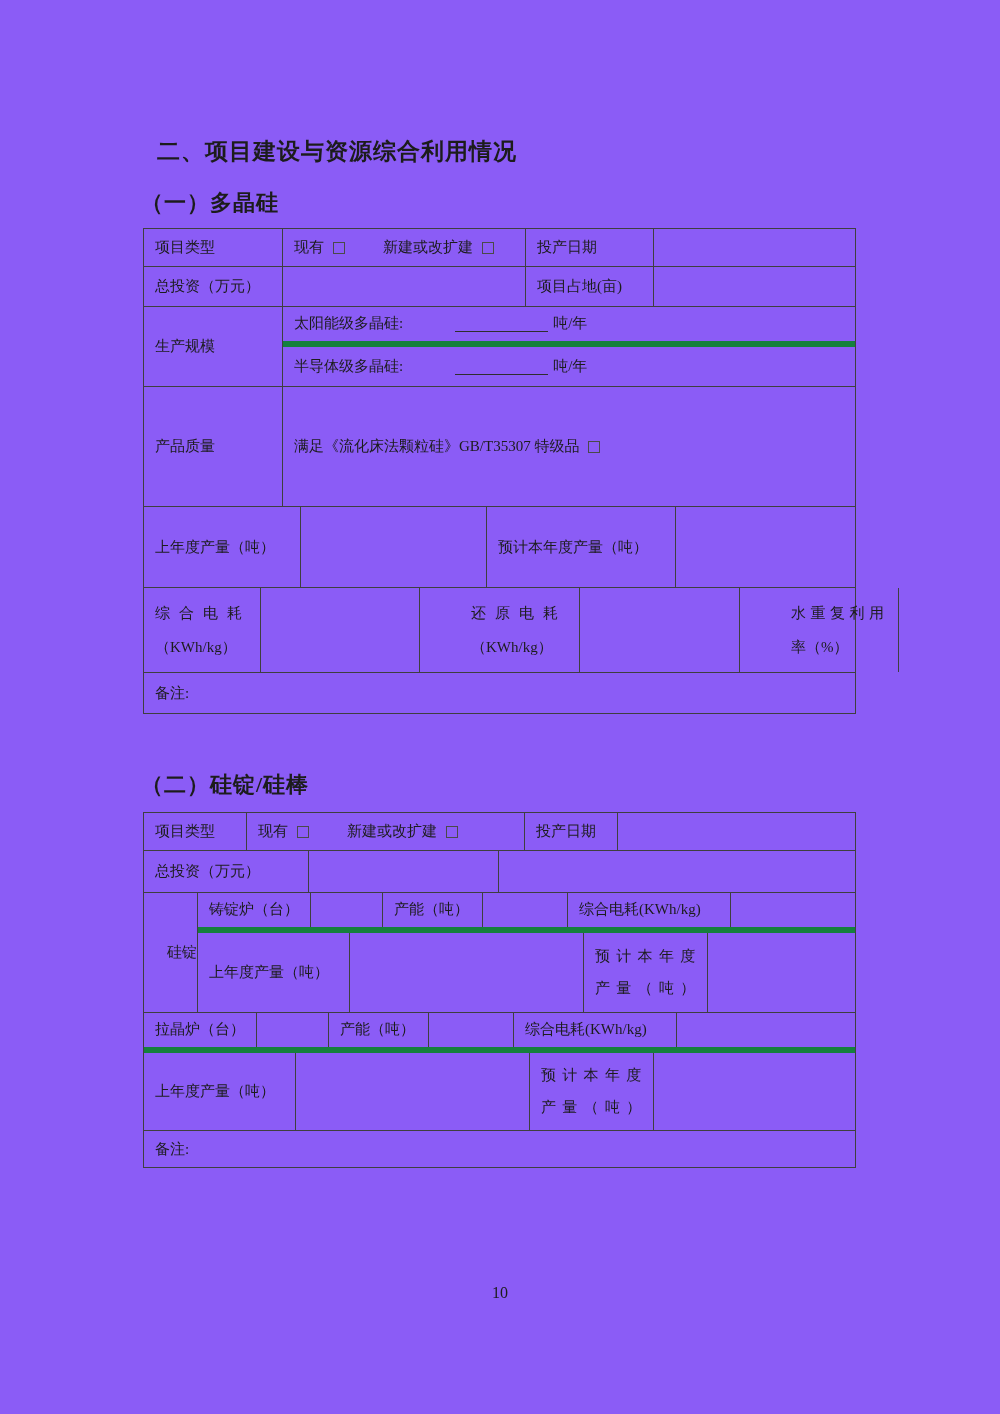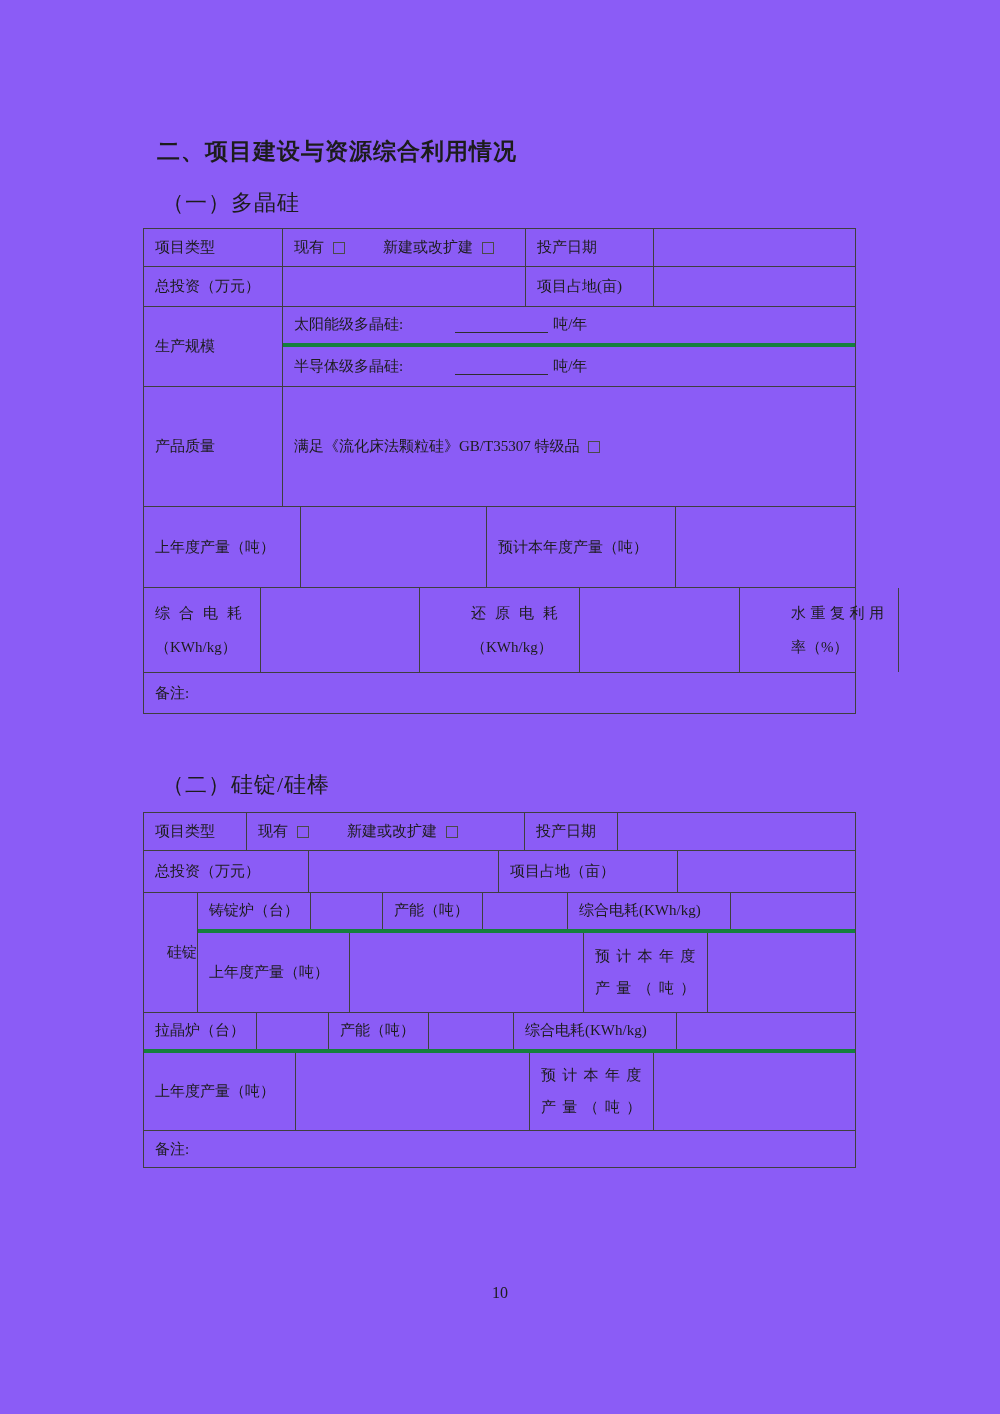--- a/index.html
+++ b/index.html
@@ -6,22 +6,22 @@
   .page {
     position:relative; width:1000px; height:1414px; background:#8b5cf6;
     font-family:"Liberation Serif", serif; color:#1c1c1c; overflow:hidden;
   }
   .doc-heading {
     position:absolute; left:157px; top:136px;
     font-family:"Liberation Sans", sans-serif;
     font-size:23px; font-weight:bold; letter-spacing:1px;
   }
   .sec-title {
-    position:absolute; left:162px;
-    font-size:22px; font-weight:normal; letter-spacing:1px;
+    position:absolute; left:141px;
+    font-size:22px; font-weight:bold; letter-spacing:1px;
   }
   .sec1-title { top:188px; }
   .sec2-title { top:770px; }
 
   .tbl {
     position:absolute; left:143px; width:713px;
     border:1px solid #3f3f3f; box-sizing:border-box;
     font-size:15px; line-height:1.25;
   }
   .tbl1 { top:228px; }
@@ -30,21 +30,21 @@
   .row { display:flex; border-bottom:1px solid #3f3f3f; box-sizing:border-box; }
   .row:last-child { border-bottom:none; }
   .c {
     border-right:1px solid #3f3f3f; box-sizing:border-box;
     display:flex; align-items:center; padding:0 4px 0 11px;
     overflow:hidden; flex:0 0 auto;
   }
   .c:last-child { border-right:none; }
   .grow { flex:1 1 auto; }
   .sub { flex:1 1 auto; display:flex; flex-direction:column; box-sizing:border-box; }
-  .subrow { display:flex; border-bottom:4px solid #15803d; box-sizing:border-box; }
+  .subrow { display:flex; border-bottom:6px solid #15803d; box-sizing:border-box; }
   .subrow:last-child { border-bottom:none; }
   .vc { justify-content:flex-end; padding:0; }
   .col2 { flex-direction:column; align-items:flex-start; justify-content:center; gap:15px; }
 
   .h38 { height:38px; } .h40 { height:40px; } .h42 { height:42px; }
   .h78 { height:78px; } .h80 { height:80px; } .h81 { height:81px; }
   .h85 { height:85px;gap:40px; } .h118 { height:118px; } .h120 { height:120px; } .h36 { height:36px; }
 
   .cb {
     display:inline-block; width:10px; height:10px;
@@ -196,23 +196,20 @@
         <span>投产日期</span>
       </div>
       <div class="c grow"></div>
     </div>
 
     <div class="row h42">
       <div class="c" style="flex-basis:165px">
         <span>总投资（万元）</span>
       </div>
       <div class="c" style="flex-basis:190px"></div>
-      <div class="c" style="flex-basis:179px">
-        <span>项目占地（亩）</span>
-      </div>
       <div class="c grow"></div>
     </div>
 
     <div class="row h120">
       <div class="c vc" style="flex-basis:54px">
         <span>硅锭</span>
       </div>
       <div class="sub">
         <div class="subrow h40">
           <div class="c" style="flex-basis:113px">

